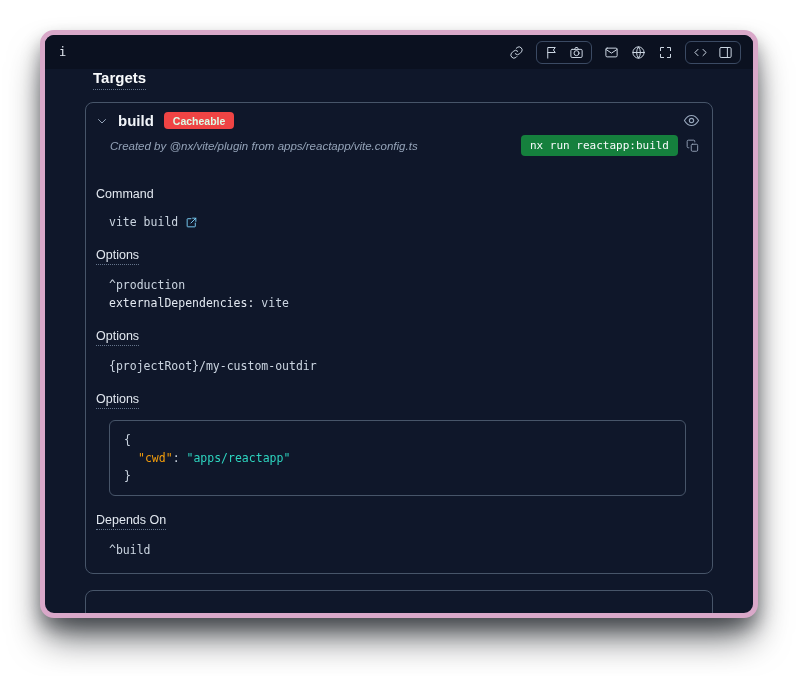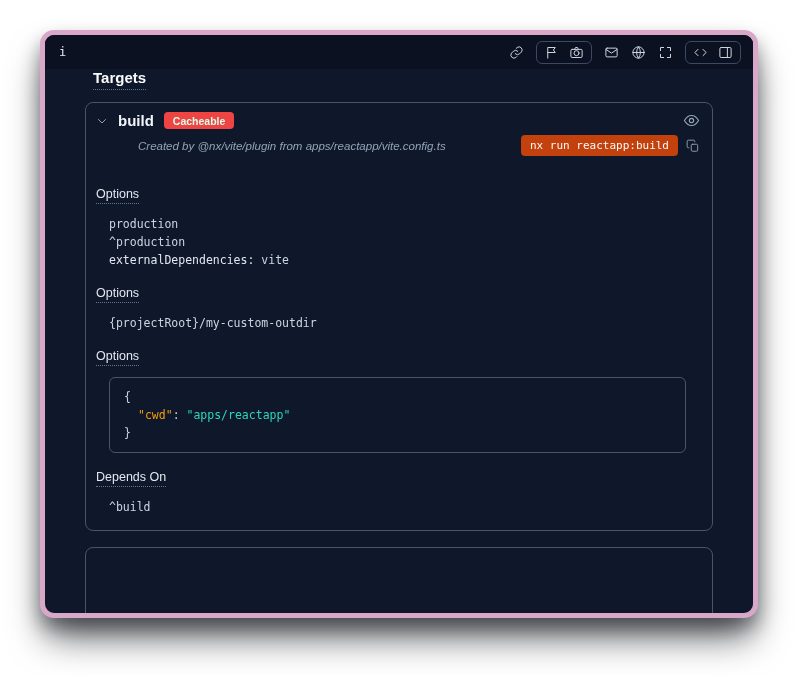--- a/index.html
+++ b/index.html
@@ -36,22 +36,22 @@
   .card-head { display: flex; align-items: center; gap: 10px; padding: 9px 12px 2px 10px; cursor: pointer; }
   .chev { color: #94a3b8; display: flex; }
   .chev svg { width: 12px; height: 12px; stroke: currentColor; fill: none; stroke-width: 2; stroke-linecap: round; stroke-linejoin: round; }
   .chev.down svg { transform: rotate(90deg); }
   .t-name { font-size: 15px; font-weight: 700; color: #f1f5f9; }
   .badge { background: #ef4444; color: #dcfce7; font-size: 10.5px; font-weight: 600; padding: 2.5px 9px; border-radius: 4px; }
   .eye-btn { margin-left: auto; background: none; border: none; color: #94a3b8; padding: 0; display: flex; cursor: pointer; }
   .eye-btn svg { width: 17px; height: 17px; stroke: currentColor; fill: none; stroke-width: 1.6; stroke-linecap: round; stroke-linejoin: round; }
 
   .card-sub { display: flex; align-items: center; gap: 8px; padding: 4px 12px 12px 24px; }
-  .created { color: #94a3b8; font-style: italic; font-size: 11.5px; flex: 1; margin-left: 28px; }
-  .chip { background: #c2410c; color: #f8fafc; font: 11px "DejaVu Sans Mono", monospace; padding: 4px 9px; border-radius: 4px; white-space: nowrap; cursor: pointer; }
+  .created { color: #94a3b8; font-style: italic; font-size: 11.5px; flex: 1; }
+  .chip { background: #15803d; color: #f8fafc; font: 11px "DejaVu Sans Mono", monospace; padding: 4px 9px; border-radius: 4px; white-space: nowrap; cursor: pointer; }
   .copy-btn { background: none; border: none; color: #94a3b8; display: flex; padding: 0; cursor: pointer; }
   .copy-btn svg { width: 14px; height: 14px; stroke: currentColor; fill: none; stroke-width: 1.6; stroke-linecap: round; stroke-linejoin: round; }
 
   .sections { padding: 2px 18px 14px 10px; }
   .section { margin-top: 14px; }
   .sec { display: inline-block; margin: 0; font-size: 12.5px; font-weight: 500; color: #e2e8f0; }
   .sec.dotted { border-bottom: 1px dotted #64748b; padding-bottom: 2px; cursor: help; }
   .group { margin-top: 11px; padding-left: 13px; font: 11.5px/18px "DejaVu Sans Mono", monospace; color: #cbd5e1; }
   .link-row { display: flex; align-items: center; gap: 7px; cursor: pointer; }
   .ext-ic { color: #7dd3fc; display: flex; }
@@ -154,25 +154,39 @@
         <button class="copy-btn">
           <svg viewBox="0 0 24 24">
               <rect x="9" y="9" width="11" height="12" rx="2"></rect>
               <path d="M5 15H4a2 2 0 0 1-2-2V4a2 2 0 0 1 2-2h9a2 2 0 0 1 2 2v1"></path>
             </svg>
         </button>
       </div>
 
       <div class="sections">
 
+        <div class="section">
+          <h4 class="sec">Command</h4>
+          <div class="group">
+            <div class="link-row">
+              <span>vite build</span>
+              <span class="ext-ic">
+                <svg viewBox="0 0 24 24">
+                    <path d="M14 4h6v6"></path>
+                    <path d="M20 4l-9 9"></path>
+                    <path d="M19 13v6a1 1 0 0 1-1 1H5a1 1 0 0 1-1-1V6a1 1 0 0 1 1-1h6"></path>
+                  </svg>
+              </span>
+            </div>
+          </div>
+        </div>
 
         <div class="section">
           <h4 class="sec dotted">Options</h4>
           <div class="group">
-            <div>production</div>
             <div>^production</div>
             <div><span class="dep-key">externalDependencies:</span> <span>vite</span></div>
           </div>
         </div>
 
         <div class="section">
           <h4 class="sec dotted">Options</h4>
           <div class="group">
             <div>{projectRoot}/my-custom-outdir</div>
           </div>

